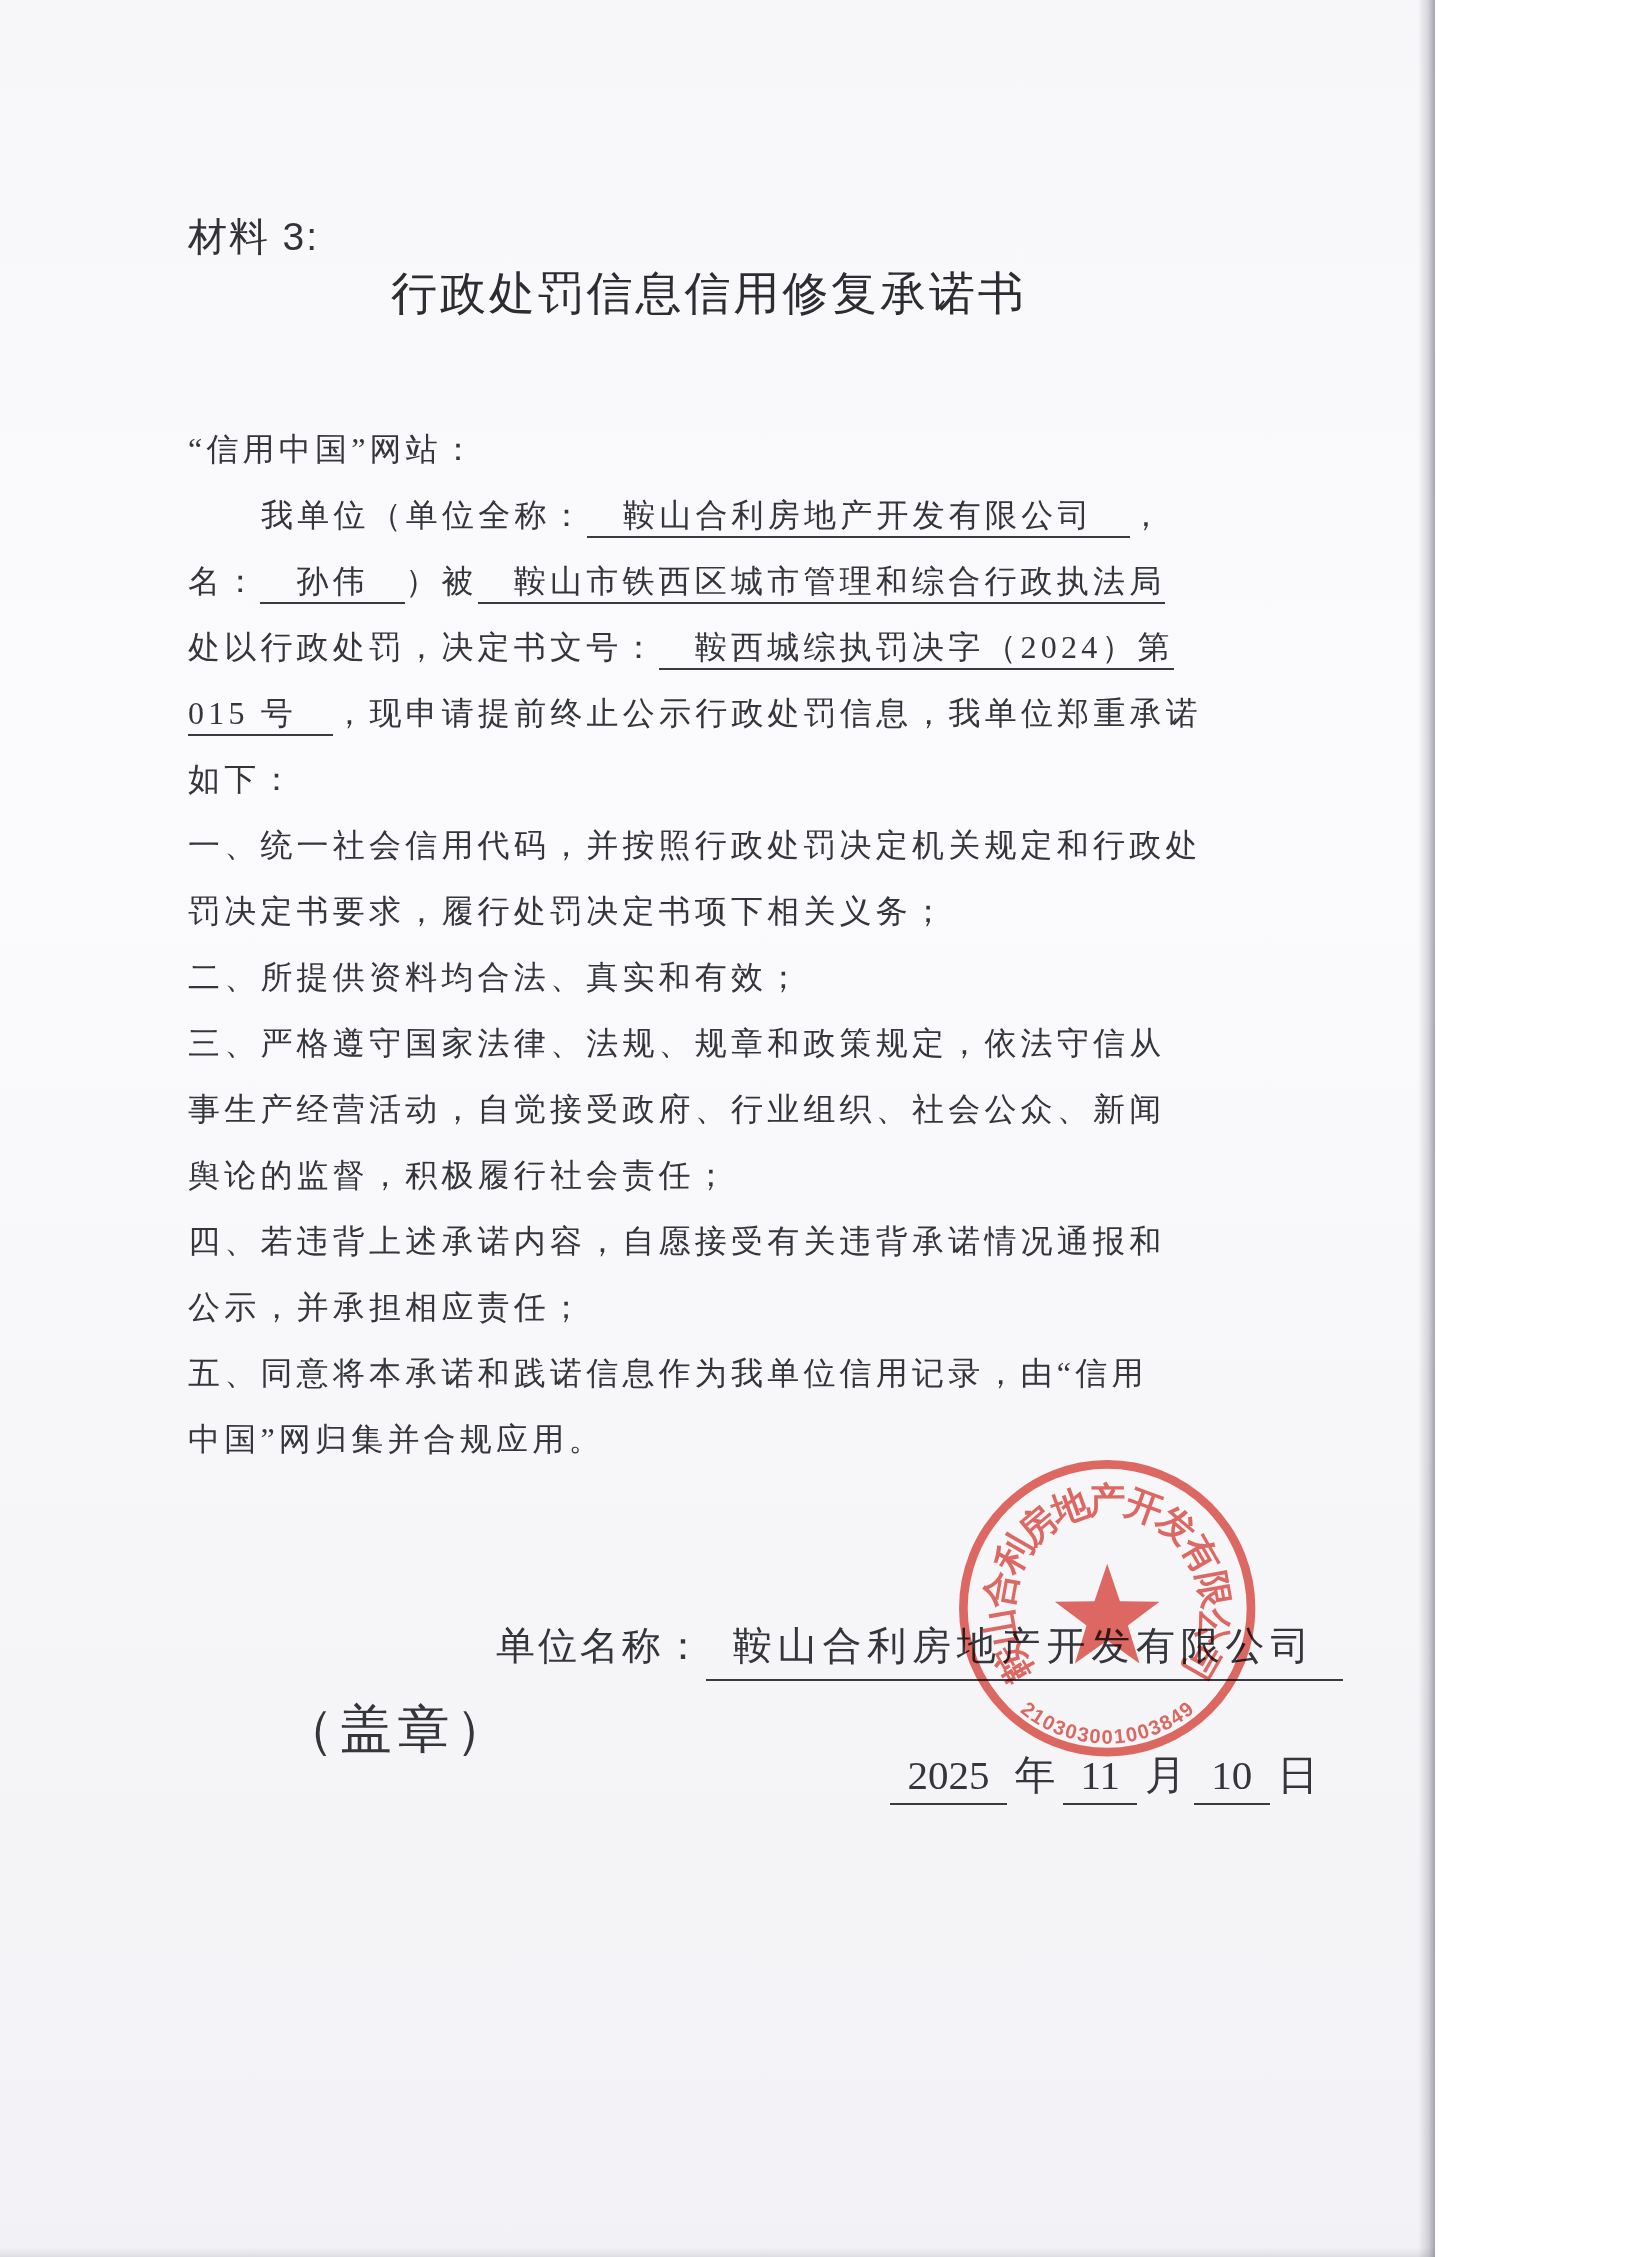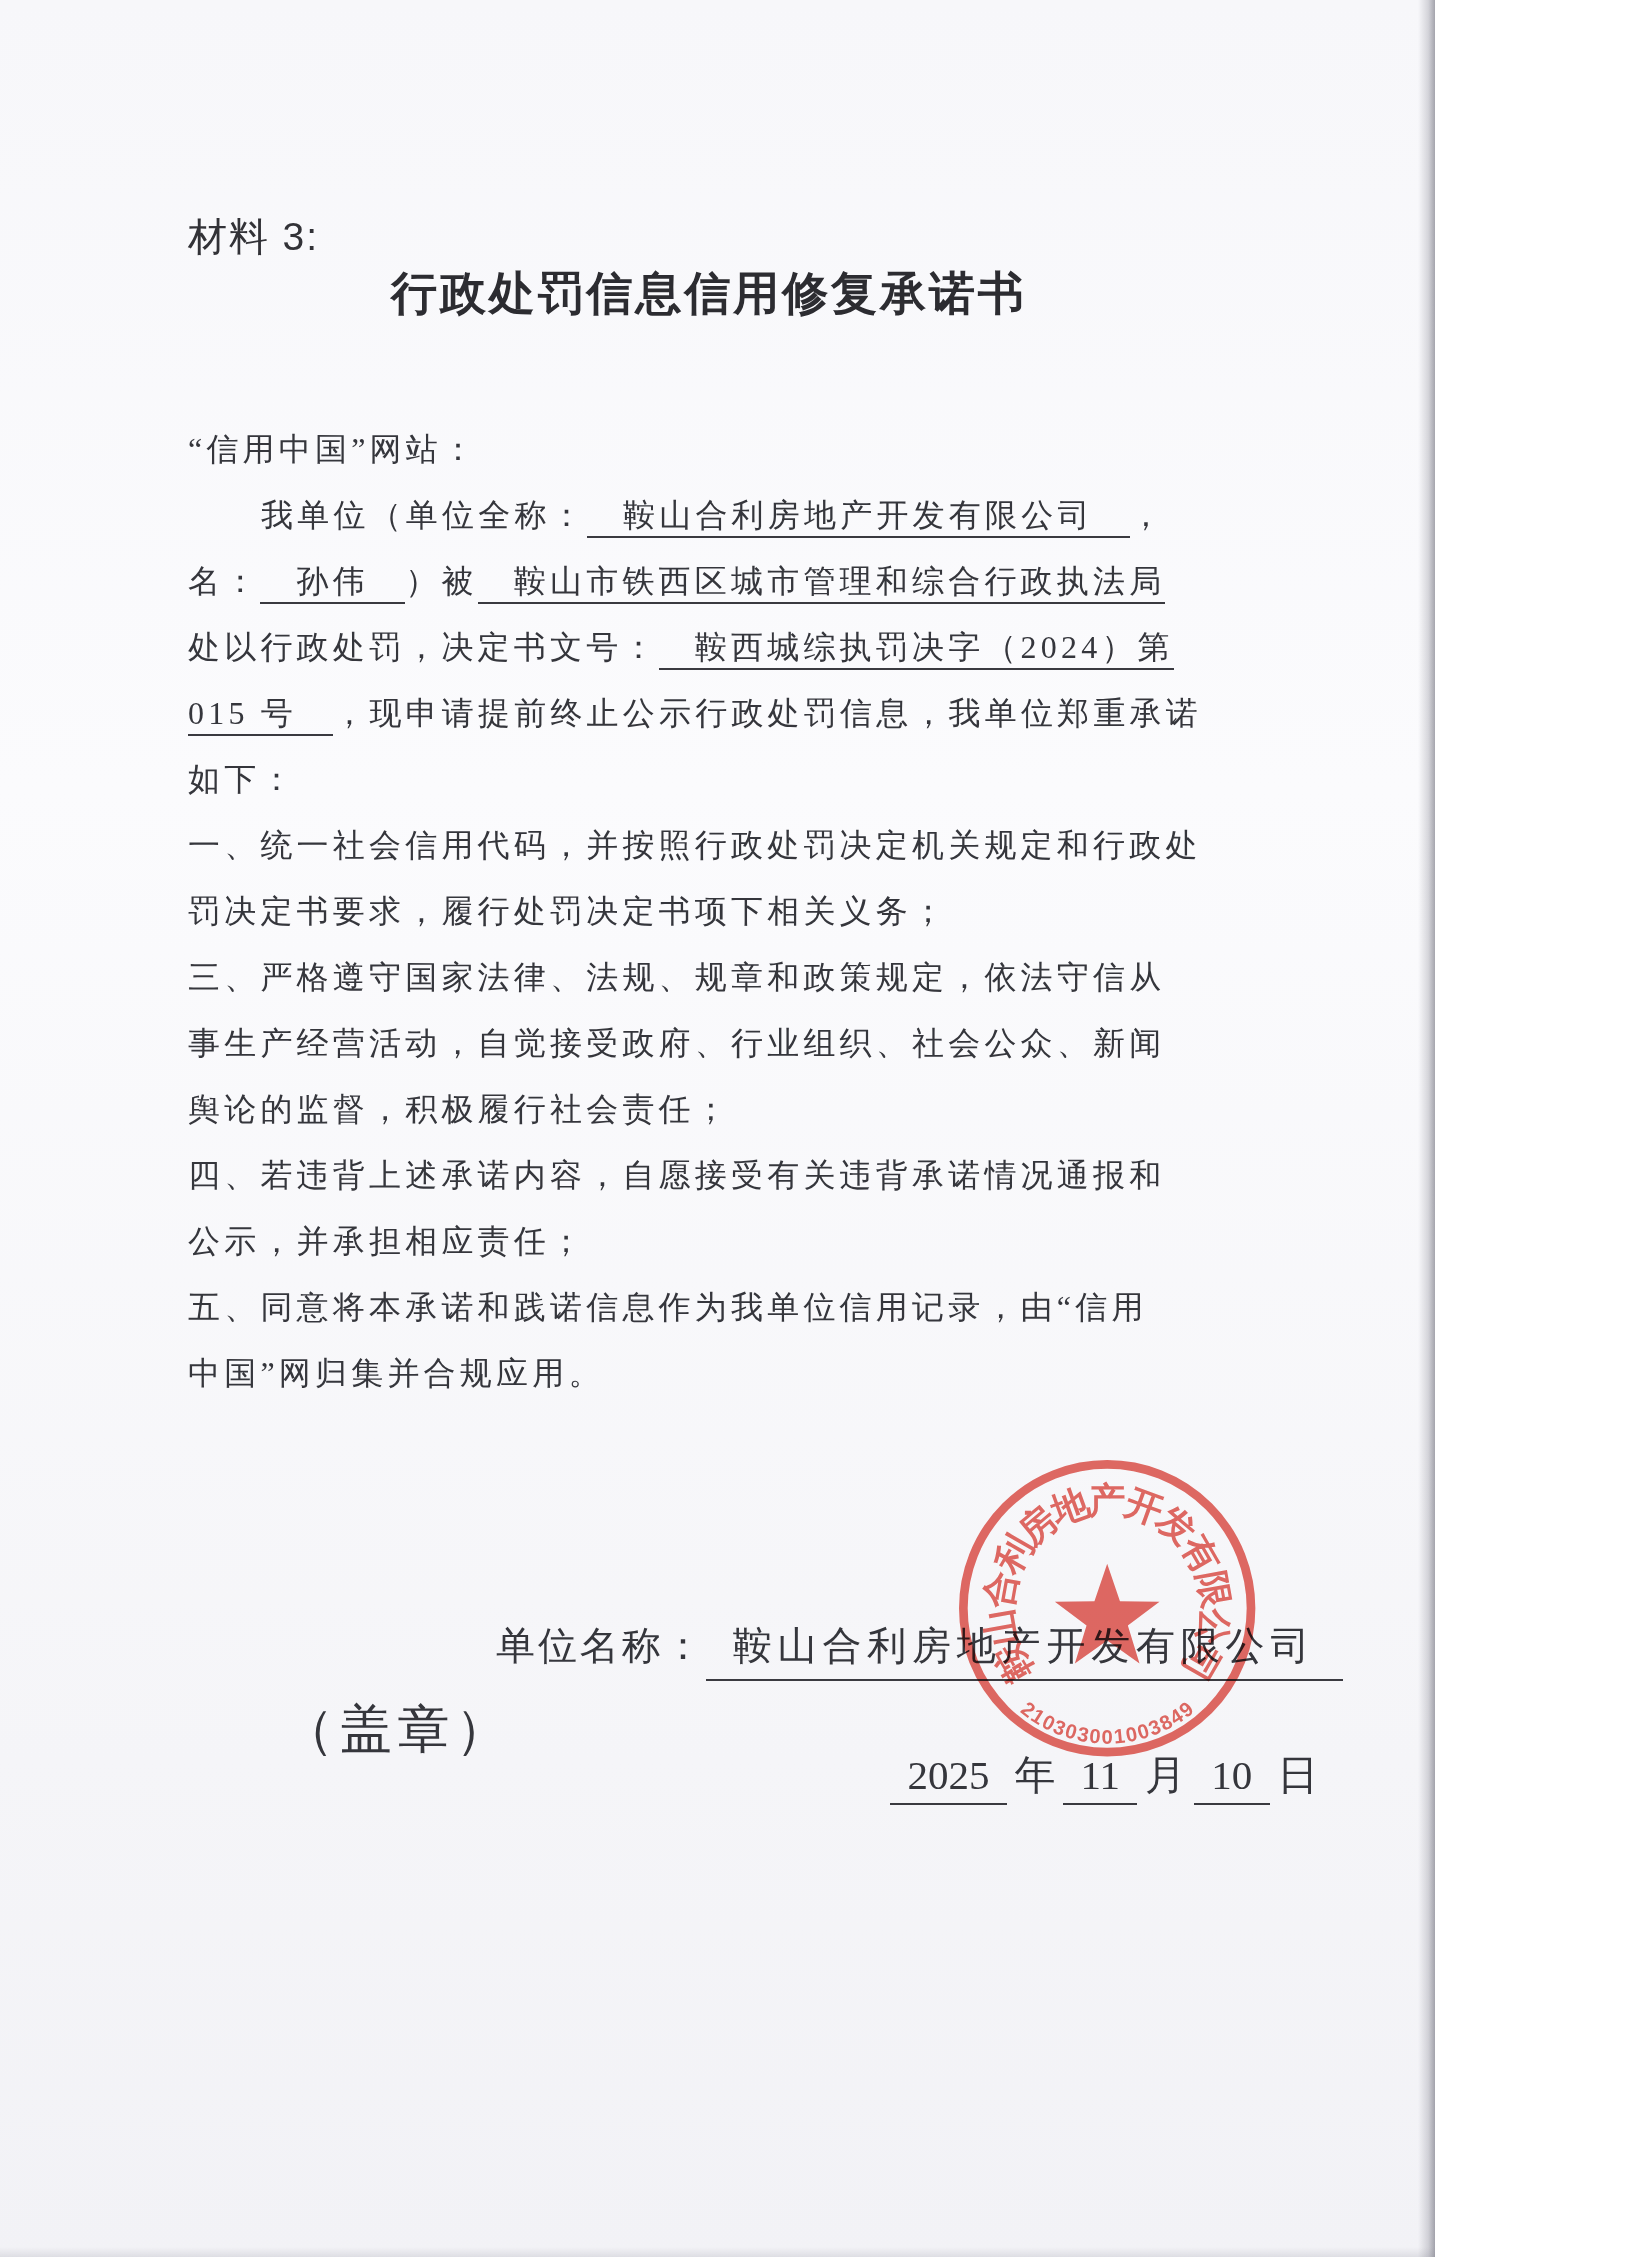--- a/index.html
+++ b/index.html
@@ -6,21 +6,21 @@
   body{width:1641px;height:2257px;font-family:"Liberation Serif","DejaVu Serif",serif;}
   .page{position:relative;width:1435px;height:2257px;overflow:hidden;
         background:linear-gradient(180deg,#f7f7fa 0%,#fbfbfd 35%,#f5f5f8 78%,#f2f2f6 100%);}
   .edge-right{position:absolute;top:0;right:0;width:17.4px;height:100%;
         background:linear-gradient(to right,rgba(130,130,142,0),rgba(130,130,142,0.30) 60%,rgba(95,95,108,0.55));}
   .edge-bottom{position:absolute;left:0;bottom:0;width:100%;height:9.7px;
         background:linear-gradient(to bottom,rgba(130,130,142,0),rgba(130,130,142,0.18));}
 
   .material-label{position:absolute;left:188px;top:210px;font-size:39px;letter-spacing:1.9px;
         color:#323237;font-family:"Liberation Sans","DejaVu Sans",sans-serif;font-weight:500;}
-  .doc-title{position:absolute;left:391px;top:263px;margin:0;font-size:46px;font-weight:700;
+  .doc-title{position:absolute;left:391px;top:263px;margin:0;font-size:46px;font-weight:400;
         letter-spacing:2.9px;color:#2c2c31;}
 
   #body-lines{position:absolute;left:188px;top:416px;width:1168px;font-size:32px;
         letter-spacing:4.2px;color:#35363c;}
   .bline{height:66px;line-height:66px;white-space:nowrap;}
   .bline.indent{text-indent:73px;}
   .u{border-bottom:2.9px solid #3a3a40;padding-bottom:2.9px;}
 
   .sig-row{position:absolute;left:496px;top:1619px;font-size:39px;color:#35363c;white-space:nowrap;}
   .sig-label{letter-spacing:2.9px;}
@@ -45,20 +45,21 @@
 
   <div id="body-lines">
       <div class="bline"><span>“信用中国”网站：</span></div>
       <div class="bline indent"><span>我单位（单位全称：</span><span class="u">　鞍山合利房地产开发有限公司　</span><span>，</span></div>
       <div class="bline"><span>名：</span><span class="u">　孙伟　</span><span>）被</span><span class="u">　鞍山市铁西区城市管理和综合行政执法局</span></div>
       <div class="bline"><span>处以行政处罚，决定书文号：</span><span class="u">　鞍西城综执罚决字（2024）第</span></div>
       <div class="bline"><span class="u">015 号　</span><span>，现申请提前终止公示行政处罚信息，我单位郑重承诺</span></div>
       <div class="bline"><span>如下：</span></div>
       <div class="bline"><span>一、统一社会信用代码，并按照行政处罚决定机关规定和行政处</span></div>
       <div class="bline"><span>罚决定书要求，履行处罚决定书项下相关义务；</span></div>
+      <div class="bline"><span>二、所提供资料均合法、真实和有效；</span></div>
       <div class="bline"><span>三、严格遵守国家法律、法规、规章和政策规定，依法守信从</span></div>
       <div class="bline"><span>事生产经营活动，自觉接受政府、行业组织、社会公众、新闻</span></div>
       <div class="bline"><span>舆论的监督，积极履行社会责任；</span></div>
       <div class="bline"><span>四、若违背上述承诺内容，自愿接受有关违背承诺情况通报和</span></div>
       <div class="bline"><span>公示，并承担相应责任；</span></div>
       <div class="bline"><span>五、同意将本承诺和践诺信息作为我单位信用记录，由“信用</span></div>
       <div class="bline"><span>中国”网归集并合规应用。</span></div>
     </div>
 
   <div class="sig-row">

